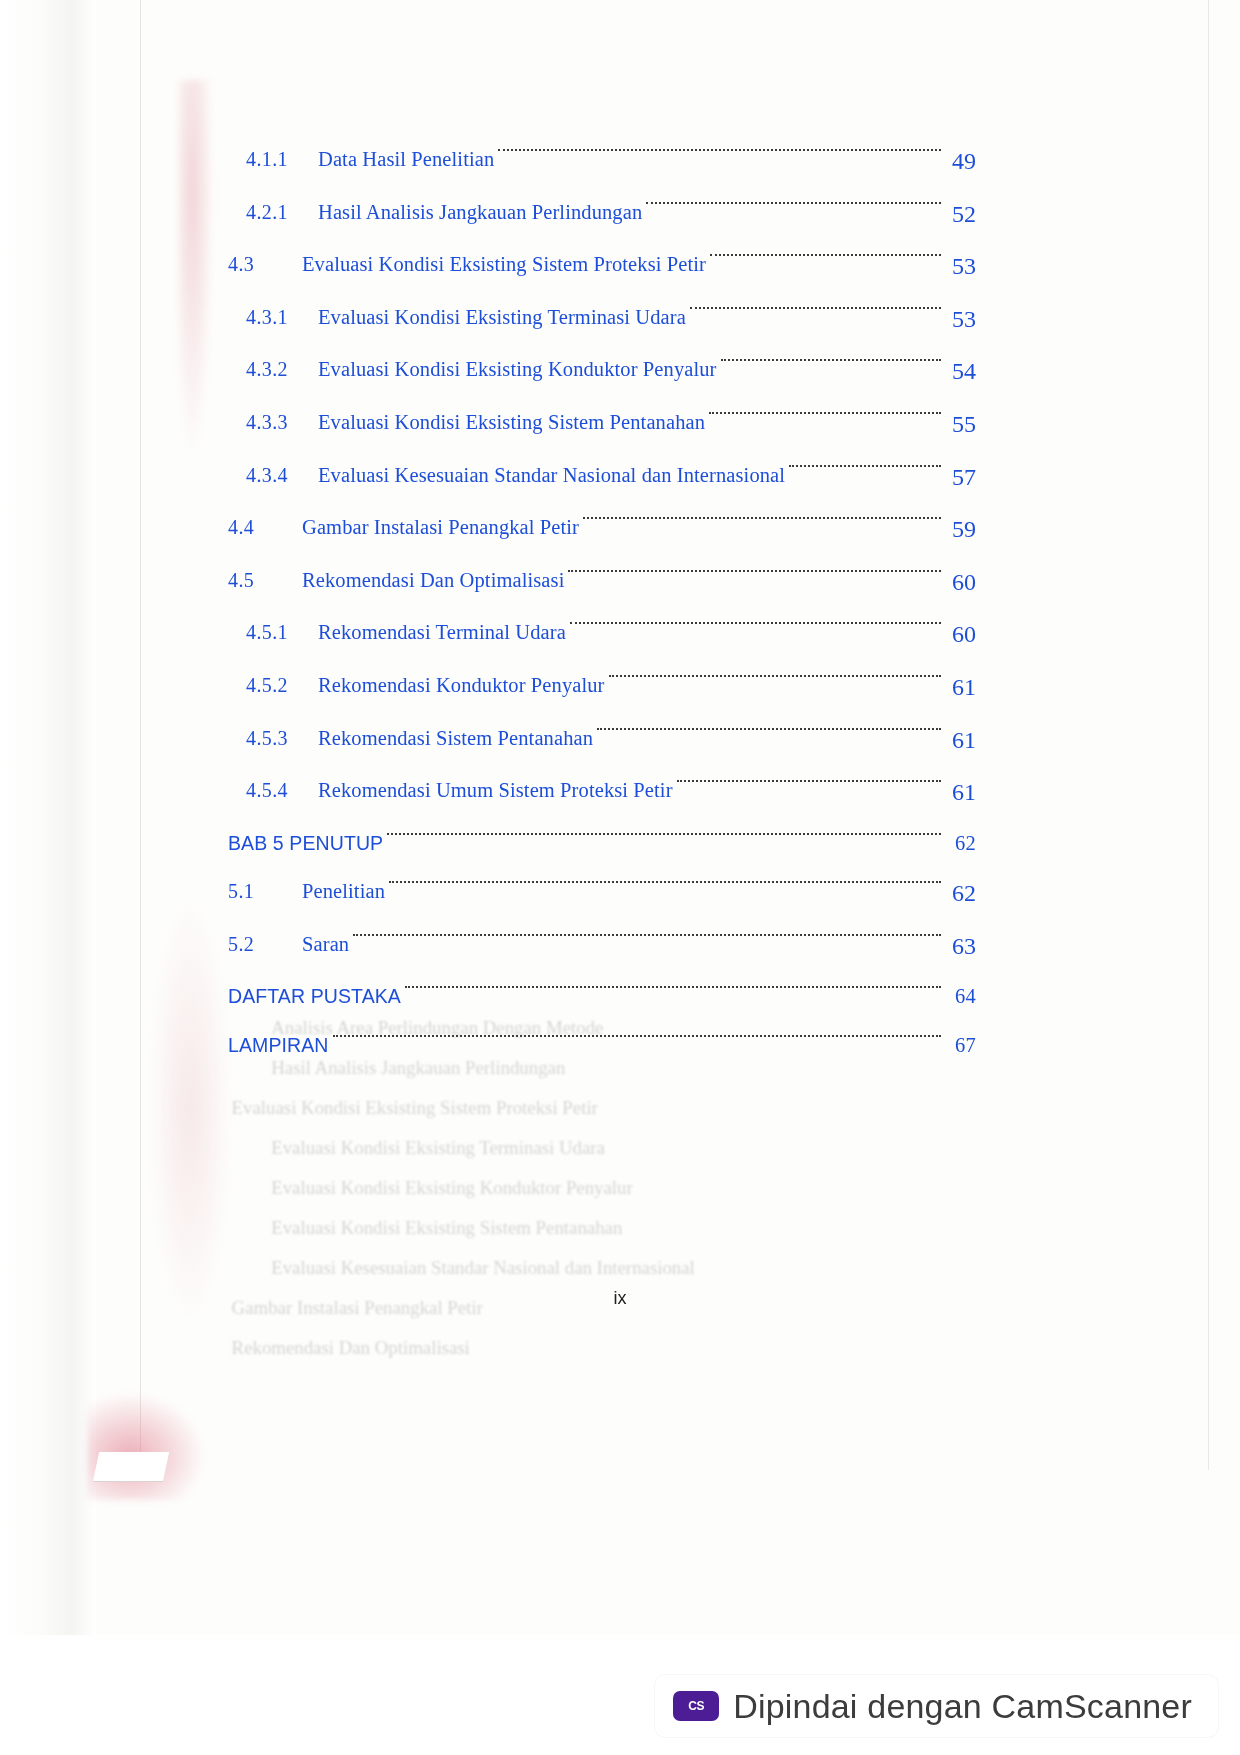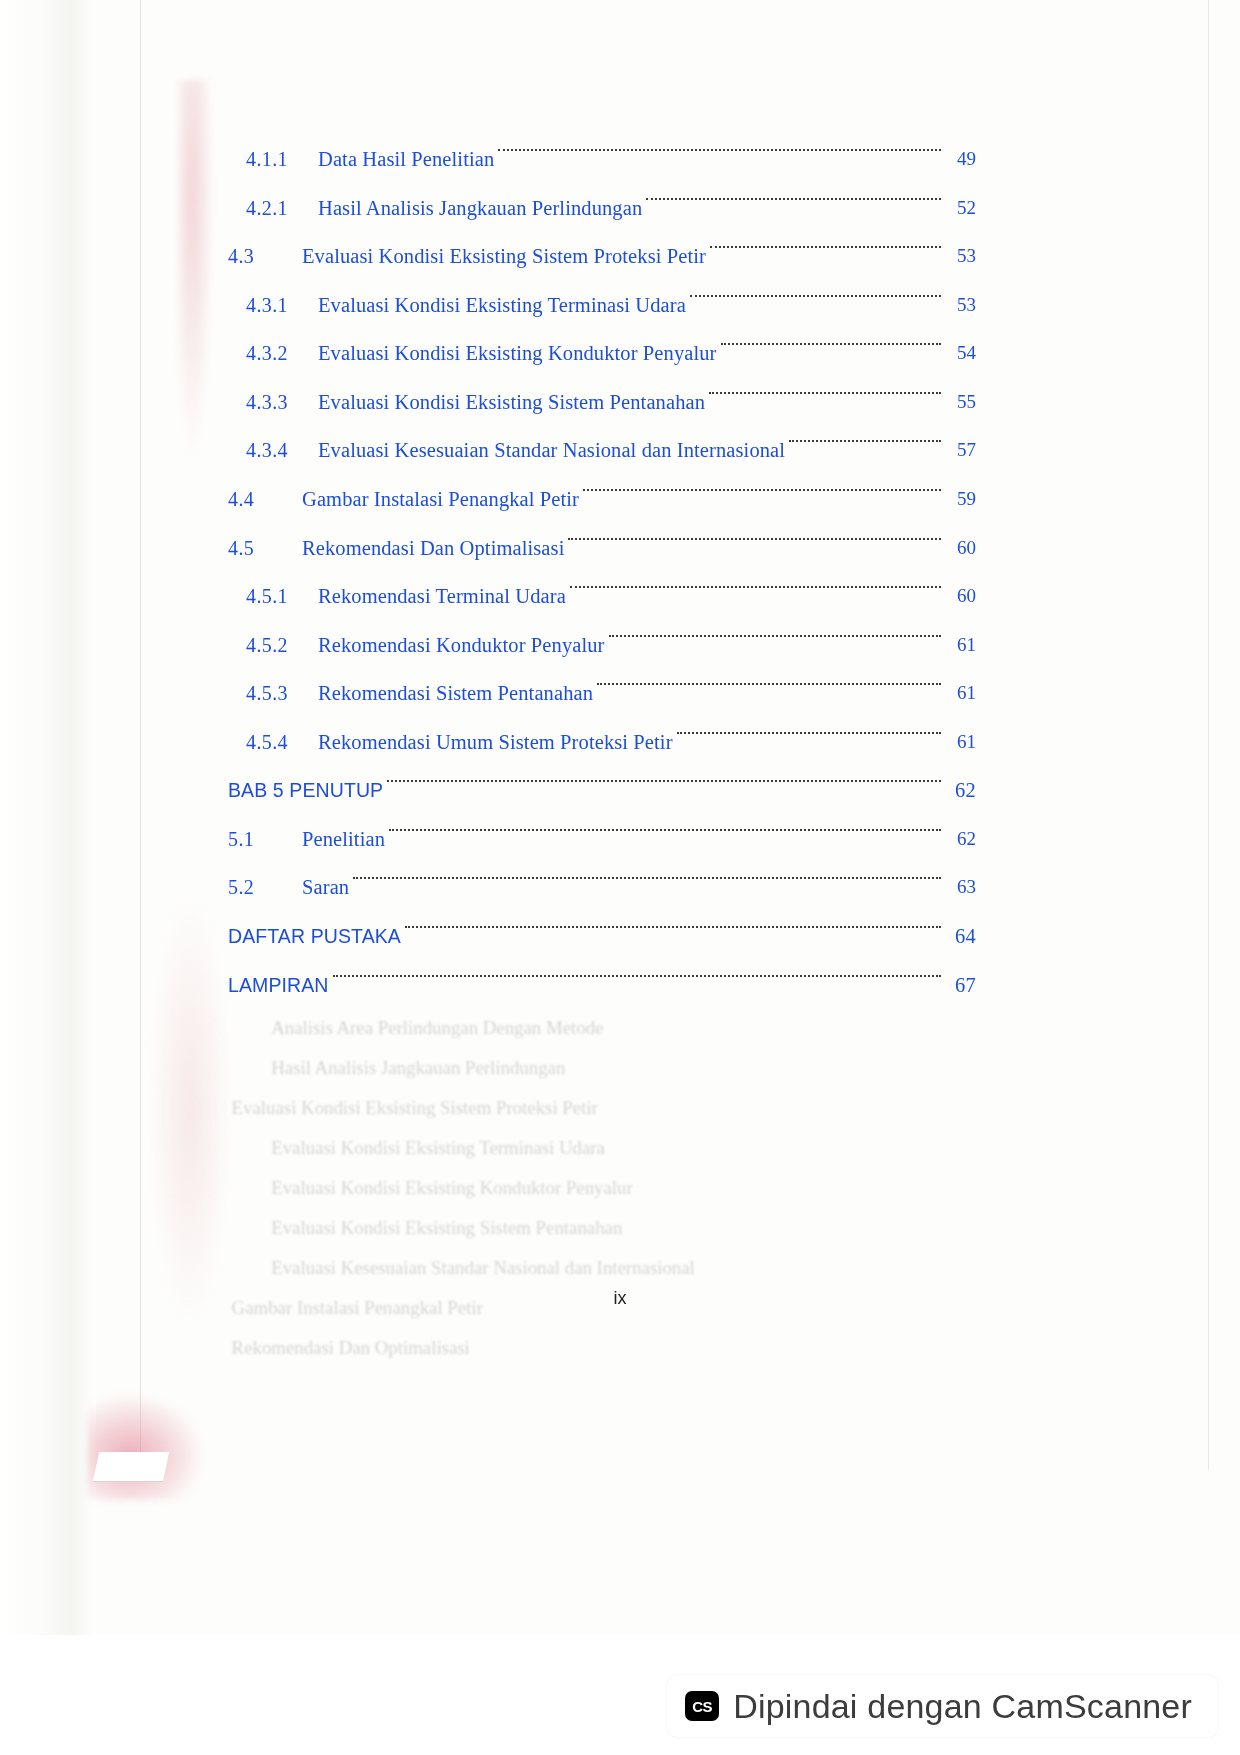--- a/index.html
+++ b/index.html
@@ -105,21 +105,21 @@
     flex: 1 1 auto;
     border-bottom: 2.2px dotted #3a3a3a;
     margin: 0 5px 5px 4px;
     height: 1px;
     min-width: 16px;
   }
   .pg {
     flex: 0 0 auto;
     min-width: 30px;
     text-align: right;
-    font-size: 19px;
+    font-size: 24px;
   }
 
   
   .toc-row.head {
     font-family: "Liberation Sans", sans-serif;
     font-size: 19.5px;
     letter-spacing: 0.2px;
   }
   .toc-row.head .pg {
     font-family: "Liberation Serif", serif;
@@ -160,27 +160,27 @@
     height: 62px;
     padding: 0 26px 0 18px;
     background: #ffffff;
     border-radius: 10px 10px 10px 10px;
     display: flex;
     align-items: center;
     gap: 14px;
     box-shadow: 0 0 0 1px rgba(0,0,0,0.03);
   }
   .cs-logo {
-    width: 34px; height: 30px;
-    background: #000000;
+    width: 46px; height: 30px;
+    background: #4c1d95;
     border-radius: 7px;
     color: #fff;
     font-family: "Liberation Sans", sans-serif;
     font-weight: bold;
-    font-size: 15px;
+    font-size: 12px;
     display: flex;
     align-items: center;
     justify-content: center;
     letter-spacing: -0.5px;
   }
   .cs-text {
     font-family: "Liberation Sans", sans-serif;
     font-size: 34px;
     color: #3c3c3c;
     letter-spacing: 0.2px;

